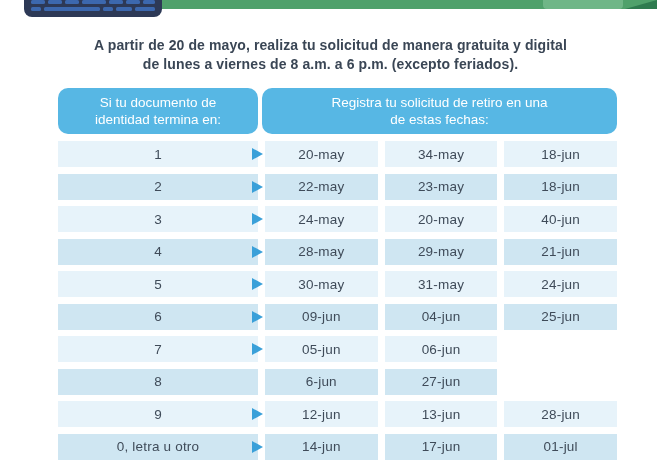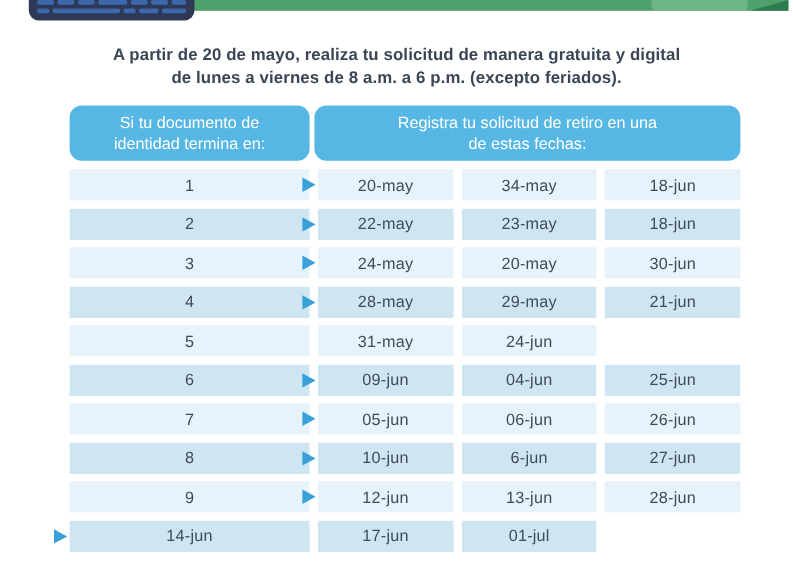--- a/index.html
+++ b/index.html
@@ -103,35 +103,39 @@
     <div class="cell date">18-jun</div>
   </div>
 
   <div class="trow">
     <div class="cell digit">3</div>
     <div class="cell date date-first">
       <span class="arrow"></span>
       <span class="dtext">24-may</span>
     </div>
     <div class="cell date">20-may</div>
-    <div class="cell date">30-jun</div>
+    <div class="cell date">40-jun</div>
   </div>
 
   <div class="trow alt">
     <div class="cell digit">4</div>
     <div class="cell date date-first">
       <span class="arrow"></span>
       <span class="dtext">28-may</span>
     </div>
     <div class="cell date">29-may</div>
     <div class="cell date">21-jun</div>
   </div>
 
   <div class="trow">
     <div class="cell digit">5</div>
+    <div class="cell date date-first">
+      <span class="arrow"></span>
+      <span class="dtext">30-may</span>
+    </div>
     <div class="cell date">31-may</div>
     <div class="cell date">24-jun</div>
   </div>
 
   <div class="trow alt">
     <div class="cell digit">6</div>
     <div class="cell date date-first">
       <span class="arrow"></span>
       <span class="dtext">09-jun</span>
     </div>
@@ -139,44 +143,40 @@
     <div class="cell date">25-jun</div>
   </div>
 
   <div class="trow">
     <div class="cell digit">7</div>
     <div class="cell date date-first">
       <span class="arrow"></span>
       <span class="dtext">05-jun</span>
     </div>
     <div class="cell date">06-jun</div>
-    <div class="cell date">26-jun</div>
   </div>
 
   <div class="trow alt">
     <div class="cell digit">8</div>
-    <div class="cell date date-first">
-      <span class="arrow"></span>
-      <span class="dtext">10-jun</span>
-    </div>
     <div class="cell date">6-jun</div>
     <div class="cell date">27-jun</div>
   </div>
 
   <div class="trow">
     <div class="cell digit">9</div>
     <div class="cell date date-first">
       <span class="arrow"></span>
       <span class="dtext">12-jun</span>
     </div>
     <div class="cell date">13-jun</div>
     <div class="cell date">28-jun</div>
   </div>
 
   <div class="trow alt">
+    <div class="cell digit">0, letra u otro</div>
     <div class="cell date date-first">
       <span class="arrow"></span>
       <span class="dtext">14-jun</span>
     </div>
     <div class="cell date">17-jun</div>
     <div class="cell date">01-jul</div>
   </div>
 </div>
 </div>
 

